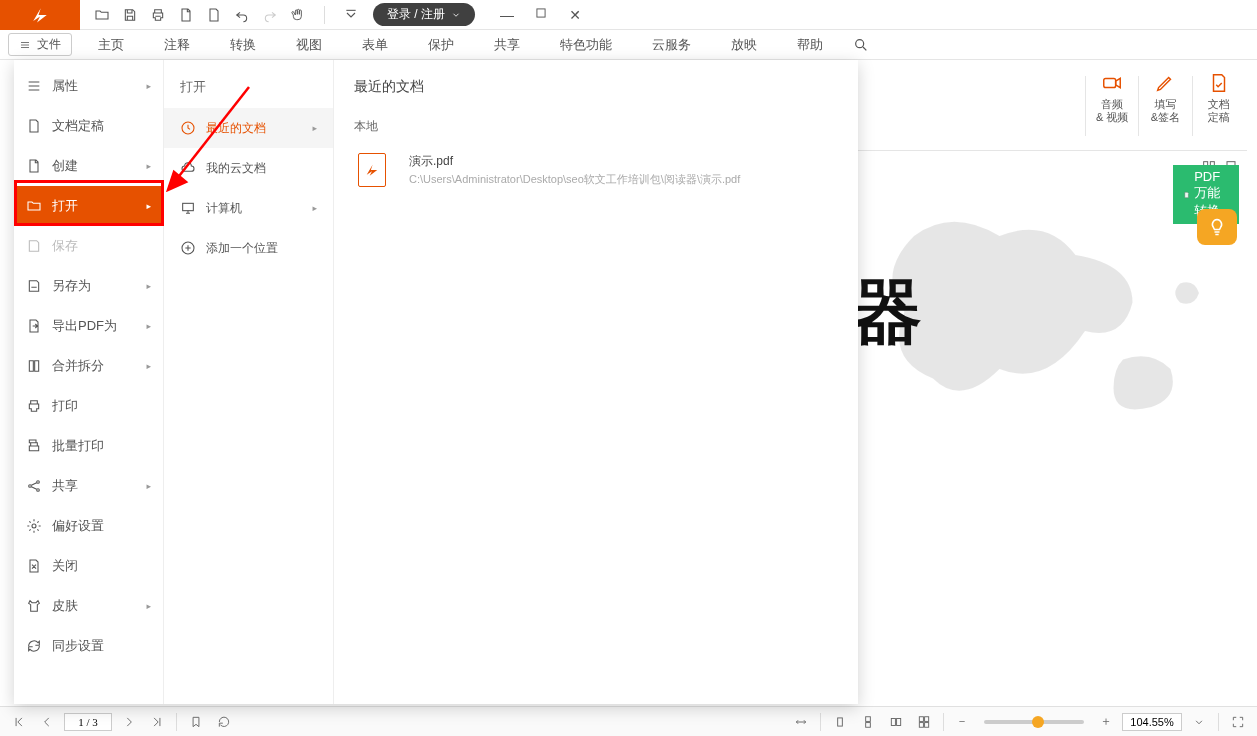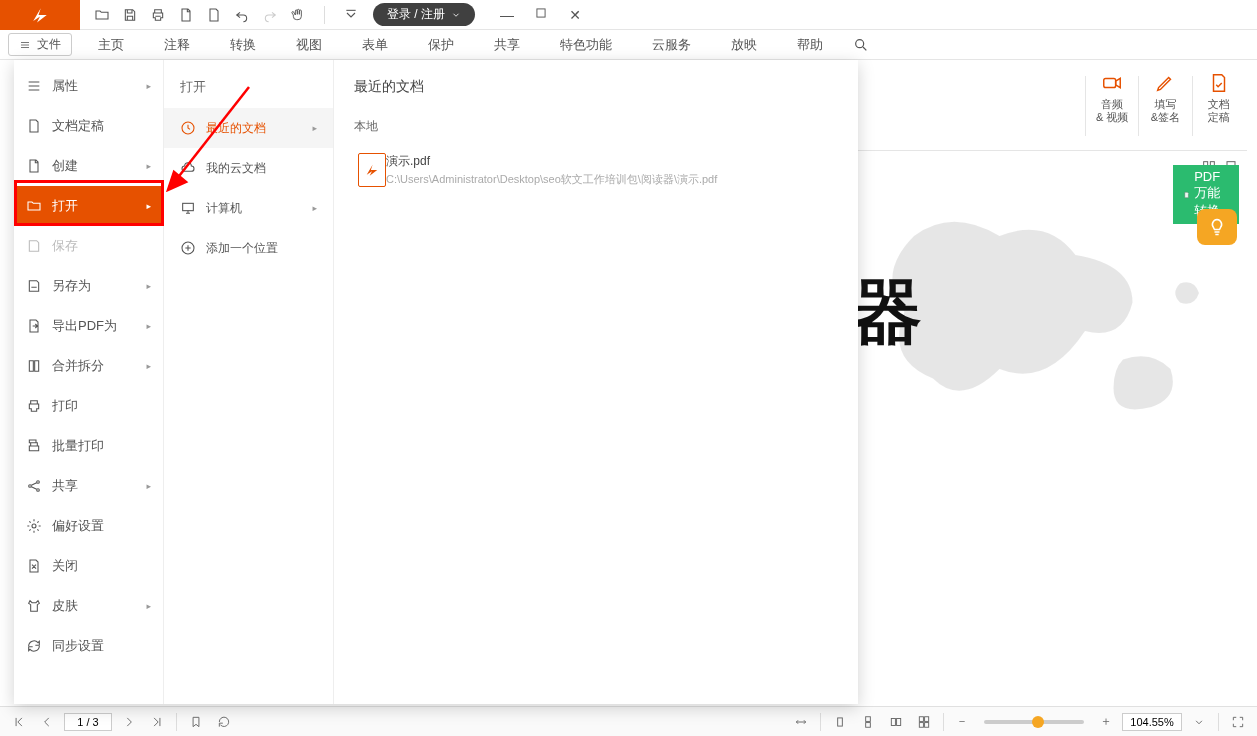--- a/index.html
+++ b/index.html
@@ -59,31 +59,31 @@
   .col2-title { padding: 0 16px 12px; font-size: 13px; color: #666; }
   .sub-item { display: flex; align-items: center; height: 40px; padding: 0 16px; color: #555; font-size: 12px; cursor: pointer; gap: 10px; position:relative;}
   .sub-item.active { background: #f5f5f5; color: #e65100; }
   .sub-item .caret { margin-left:auto; color:#999; font-size:9px;}
   .sub-item.active .caret { color:#999;}
   .sub-item svg { width: 16px; height: 16px; stroke: currentColor; fill: none; stroke-width: 1.6; }
   .sub-item.active svg { stroke: #e65100; }
 
   .col3-title { font-size: 14px; color: #444; margin-bottom: 22px; }
   .col3-sub { font-size: 12px; color: #666; margin-bottom: 12px; }
-  .recent-item { display: flex; gap: 0; align-items: flex-start; padding: 6px 4px; cursor: pointer; border-radius:3px;}
+  .recent-item { display: flex; gap: 23px; align-items: flex-start; padding: 6px 4px; cursor: pointer; border-radius:3px;}
   .recent-icon { width: 28px; height: 34px; border:1.5px solid #e65100; border-radius:2px; display:flex; align-items:center; justify-content:center; flex-shrink:0;}
   .recent-icon svg { width:14px; height:14px; fill:#e65100;}
   .recent-text .name { font-size: 12px; color: #444; }
   .recent-text .path { font-size: 11px; color: #aaa; margin-top:2px;}
 
   
   .statusbar { position: absolute; left: 0; right: 0; bottom: 0; height: 30px; background: #fafafa; border-top: 1px solid #e0e0e0; display: flex; align-items: center; padding: 0 8px; font-size: 12px; color: #666; gap: 6px; }
   .statusbar .sb-btn { padding: 2px 4px; cursor: pointer; display:flex; align-items:center;}
   .statusbar svg { width:14px; height:14px; stroke:#666; fill:none; stroke-width:1.6;}
-  .page-input { width: 48px; height: 18px; border:1px solid #ccc; text-align:center; font-size:11px;}
+  .page-input { width: 48px; height: 18px; border:1px solid #ccc; text-align:center; font-size:11px;font-family:Liberation Serif, serif;}
   .sb-sep { width:1px; height:18px; background:#ddd; margin:0 2px;}
   .sb-spacer { flex:1; }
   .zoom-slider { width: 100px; height: 4px; background: #ccc; border-radius: 2px; position: relative; margin: 0 6px;}
   .zoom-thumb { position:absolute; left:48px; top:-4px; width:12px; height:12px; border-radius:50%; background:#f5a623; cursor:pointer;}
   .zoom-input { width:60px; height:18px; border:1px solid #ccc; text-align:center; font-size:11px;}
 </style>
 </head>
 <body>
 
 <div class="titlebar">

